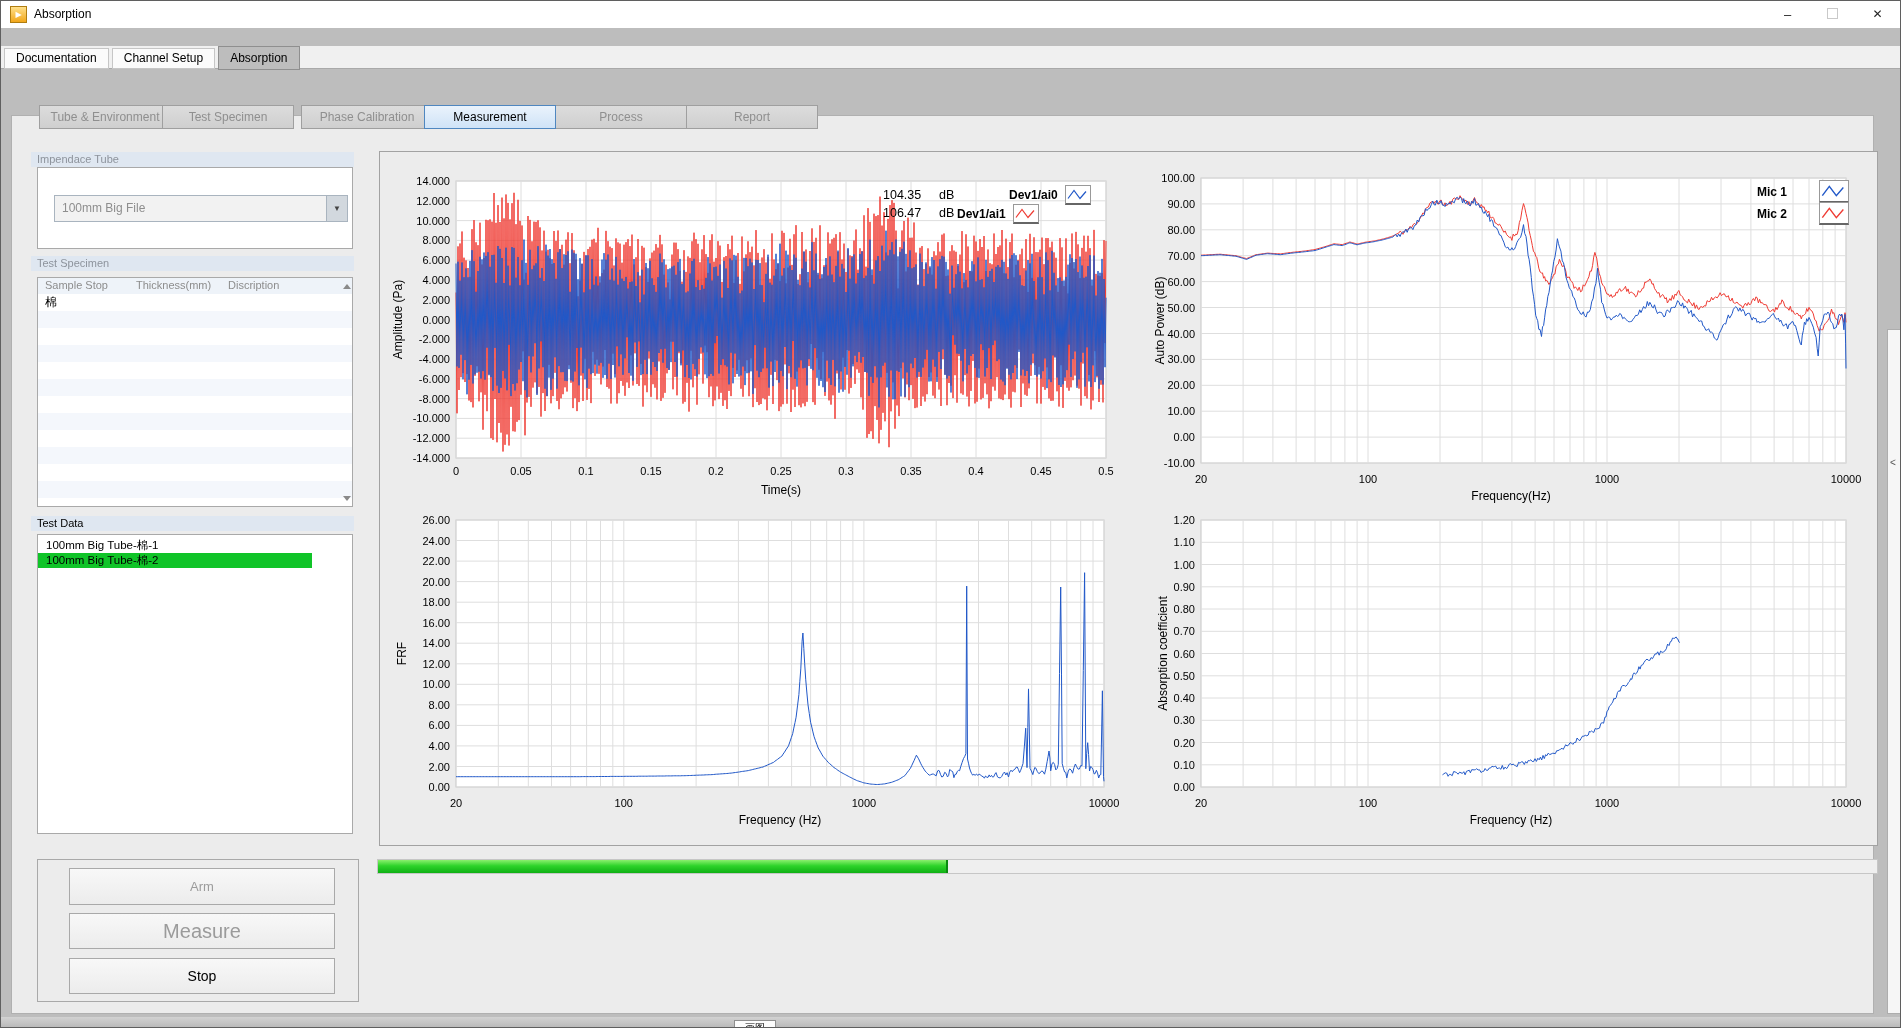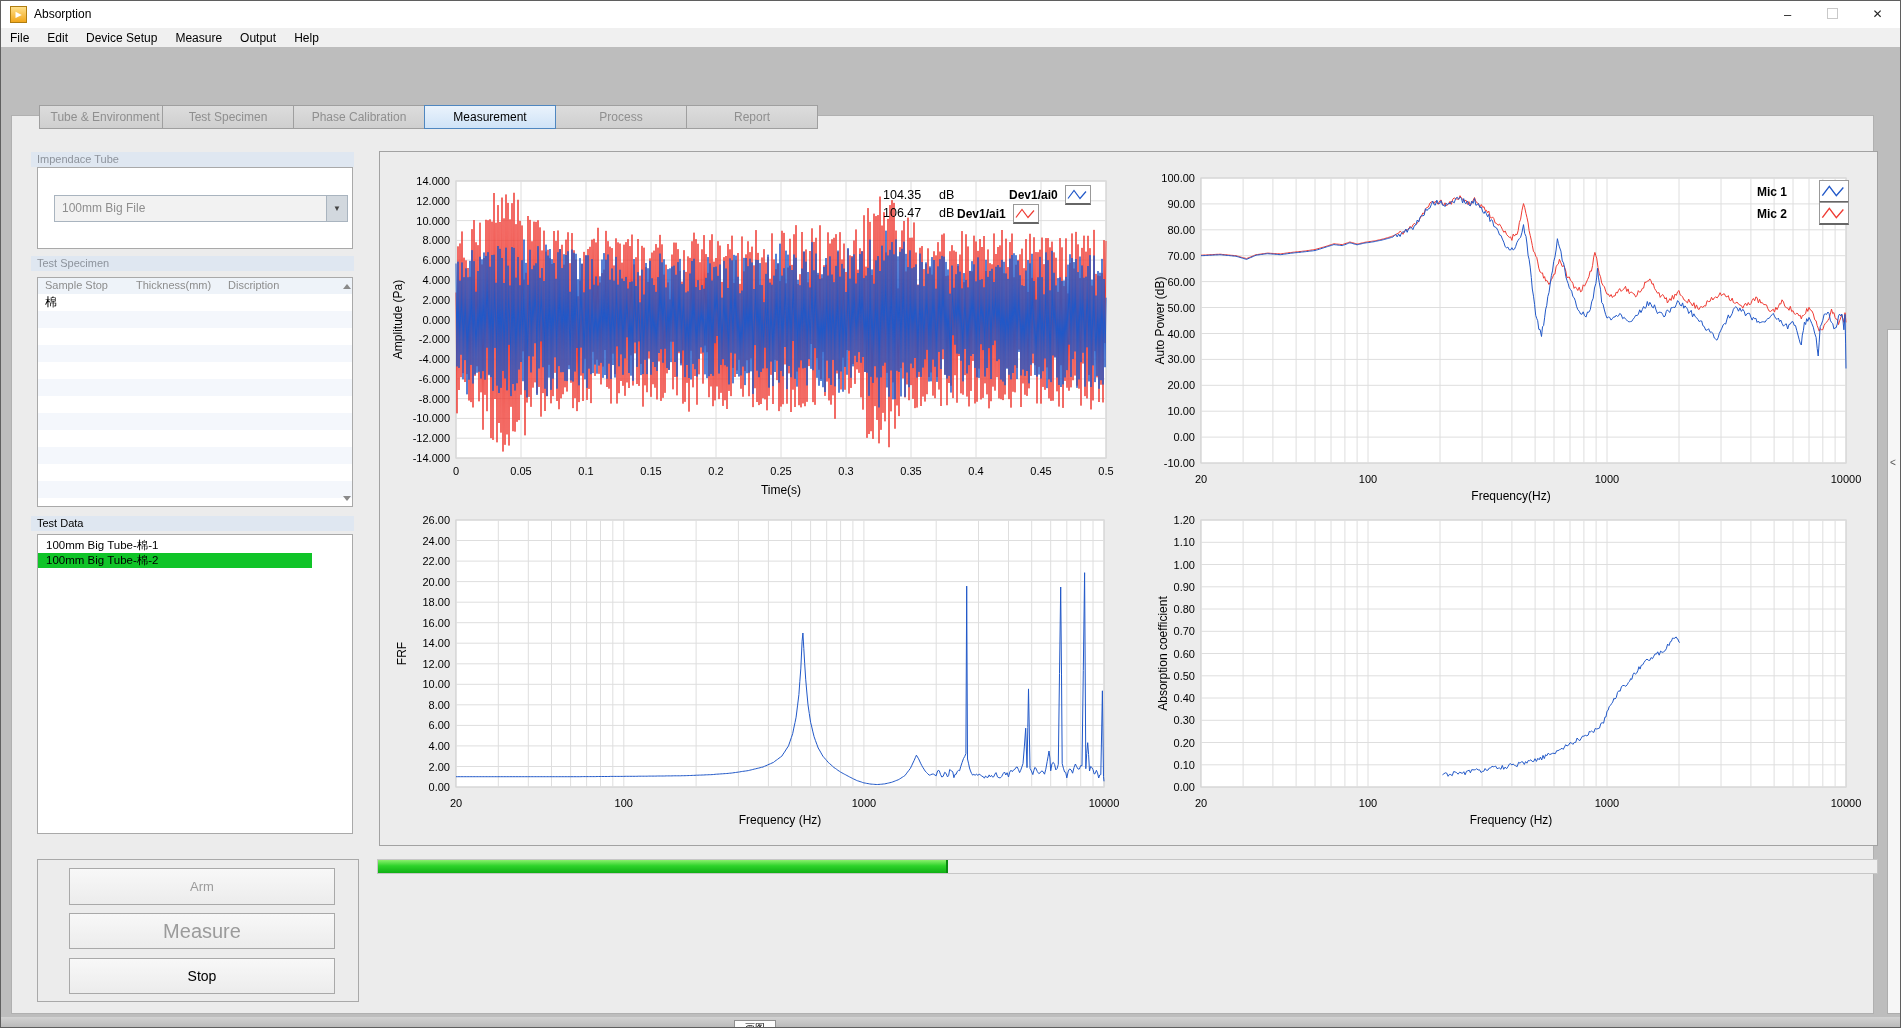--- a/index.html
+++ b/index.html
@@ -85,29 +85,29 @@
 <div class="win">
 
   <div class="titlebar">
     <div class="app-icon"><span>▶</span></div>
     <span class="title-text">Absorption</span>
     <div class="winbtn" id="btn-min"><span>–</span></div>
     <div class="winbtn" id="btn-max"><span class="maxglyph"></span></div>
     <div class="winbtn" id="btn-close"><span>✕</span></div>
   </div>
 
-  <div class="menubar" id="menubar"><span class="menu-item">File</span><span class="menu-item">Edit</span><span class="menu-item">Device Setup</span><span class="menu-item">Measure</span><span class="menu-item">Output</span><span class="menu-item">Help</span></div>
-
+
+  <div class="tabstrip" id="tabstrip"><span class="tab">Documentation</span><span class="tab">Channel Setup</span><span class="tab selected">Absorption</span></div>
 
   <div id="page"></div>
 
   <div id="subtabs">
       <div class="subtab" style="left: 38px;">Tube &amp; Environment</div>
       <div class="subtab" style="left: 161px;">Test Specimen</div>
-      <div class="subtab" style="left: 292px;">Phase Calibration</div>
+      <div class="subtab" style="left: 300px;">Phase Calibration</div>
       <div class="subtab selected" style="left: 423px;">Measurement</div>
       <div class="subtab" style="left: 554px;">Process</div>
       <div class="subtab" style="left: 685px;">Report</div>
     </div>
 
   <div class="sec-h" style="top:151px">Impendace Tube</div>
   <div class="box" id="box-tube"></div>
   <div id="dropdown">
     <span>100mm Big File</span>
     <span id="dropdown-btn">▼</span>

